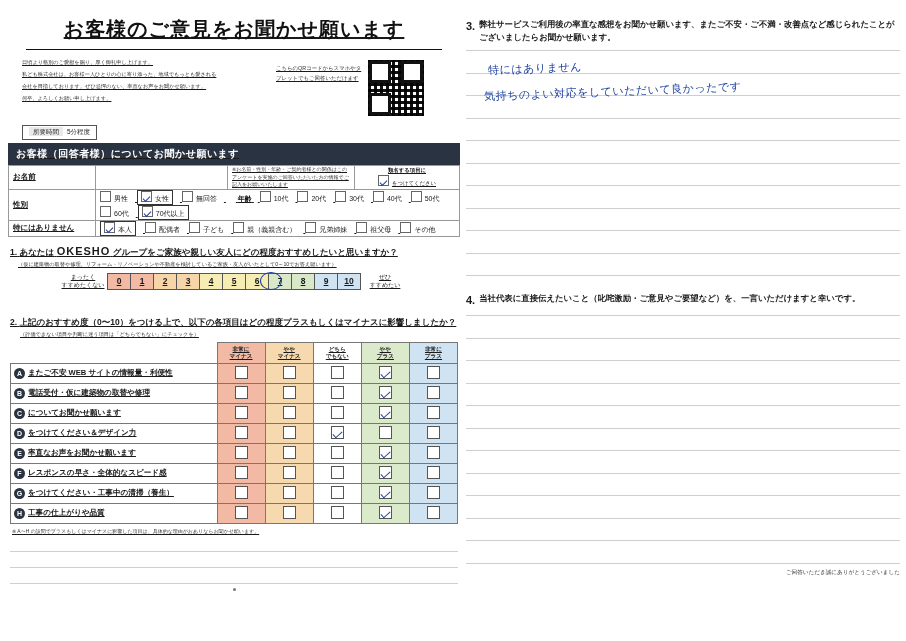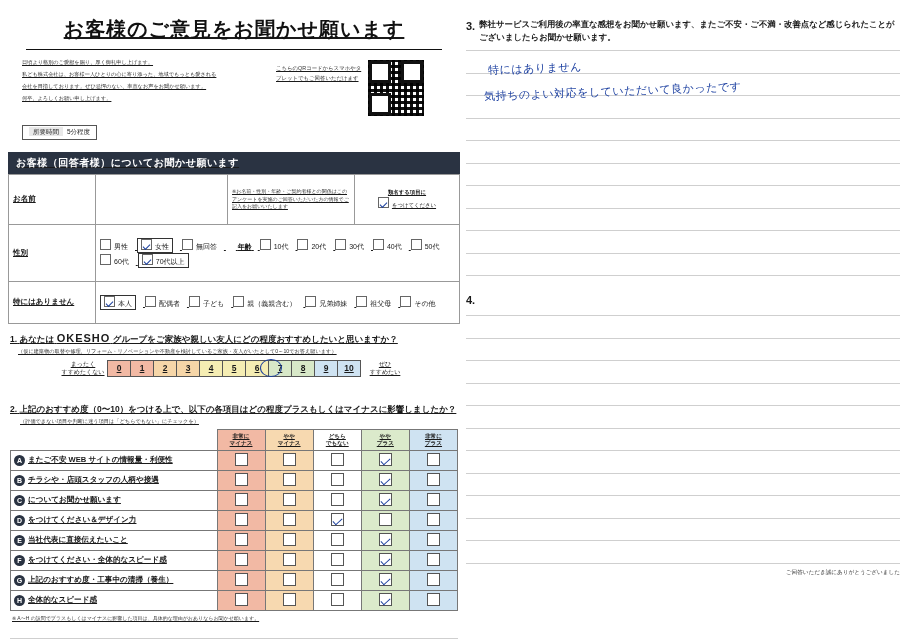--- a/index.html
+++ b/index.html
@@ -32,27 +32,27 @@
   .qr:before,.qr:after{content:"";position:absolute;width:16px;height:16px;border:3px solid #111;background:#fff;}
   .qr:before{left:1px;top:1px;}
   .qr:after{right:1px;top:1px;}
   .qr-bl{position:absolute;left:1px;bottom:1px;width:16px;height:16px;border:3px solid #111;background:#fff;}
   .time-box{margin:7px 0 0 14px;display:inline-block;border:1px solid #555;font-size:6.5px;padding:2px 6px;}
   .time-box .lbl{background:#e9e9e9;padding:1px 4px;margin-right:4px;}
 
   
   .bar{
     background:#2a3342;color:#fff;font-size:10px;font-weight:bold;
-    padding:4px 8px;margin:12px 0 0 0;letter-spacing:.5px;
+    padding:4px 8px;margin:3px 0 0 0;letter-spacing:.5px;
   }
   .bar.blue{background:#2c3b55;}
 
   
   table.grid{border-collapse:collapse;width:100%;font-size:7px;}
-  table.grid td{border:1px solid #999;padding:13px 4px;vertical-align:middle;}
+  table.grid td{border:1px solid #999;padding:0 4px;vertical-align:middle;}
   .rowlabel{width:78px;background:#fff;font-weight:bold;font-size:7.5px;}
   .note-small{font-size:5px;line-height:1.5;color:#333;}
   .chk{display:inline-block;width:9px;height:9px;border:1px solid #666;margin-right:3px;vertical-align:-1px;background:#fff;position:relative;}
   .chk.mark:after{content:"";position:absolute;left:1px;top:4px;width:6px;height:3px;border-left:1.4px solid #1a3f9e;border-bottom:1.4px solid #1a3f9e;transform:rotate(-45deg);}
   .opt{display:inline-block;margin-right:7px;white-space:nowrap;font-size:7px;}
   .opt.boxed{border:1px solid #333;padding:0 3px;}
   .agree-cell{width:96px;font-size:5.4px;background:#fff;text-align:center;line-height:1.4;}
   .agree-head{font-weight:bold;}
   .blank-row{height:20px;}
 
@@ -230,21 +230,21 @@
         </tr>
         <tr>
           <td class="m-label"><span class="badge">A</span><span>またご不安 WEB サイトの情報量・利便性</span></td>
           <td class="h-red"><span class="cell-box"></span></td>
           <td class="h-org"><span class="cell-box"></span></td>
           <td class="h-wht"><span class="cell-box"></span></td>
           <td class="h-grn"><span class="cell-box tick"></span></td>
           <td class="h-blu"><span class="cell-box"></span></td>
         </tr>
         <tr>
-          <td class="m-label"><span class="badge">B</span><span>チラシや・店頭スタッフの人柄や接遇</span></td>
+          <td class="m-label"><span class="badge">B</span><span>電話受付・仮に建築物の取替や修理</span></td>
           <td class="h-red"><span class="cell-box"></span></td>
           <td class="h-org"><span class="cell-box"></span></td>
           <td class="h-wht"><span class="cell-box"></span></td>
           <td class="h-grn"><span class="cell-box tick"></span></td>
           <td class="h-blu"><span class="cell-box"></span></td>
         </tr>
         <tr>
           <td class="m-label"><span class="badge">C</span><span>についてお聞かせ願います</span></td>
           <td class="h-red"><span class="cell-box"></span></td>
           <td class="h-org"><span class="cell-box"></span></td>
@@ -254,45 +254,45 @@
         </tr>
         <tr>
           <td class="m-label"><span class="badge">D</span><span>をつけてください＆デザイン力</span></td>
           <td class="h-red"><span class="cell-box"></span></td>
           <td class="h-org"><span class="cell-box"></span></td>
           <td class="h-wht"><span class="cell-box tick"></span></td>
           <td class="h-grn"><span class="cell-box"></span></td>
           <td class="h-blu"><span class="cell-box"></span></td>
         </tr>
         <tr>
-          <td class="m-label"><span class="badge">E</span><span>当社代表に直接伝えたいこと</span></td>
-          <td class="h-red"><span class="cell-box"></span></td>
-          <td class="h-org"><span class="cell-box"></span></td>
-          <td class="h-wht"><span class="cell-box"></span></td>
-          <td class="h-grn"><span class="cell-box tick"></span></td>
-          <td class="h-blu"><span class="cell-box"></span></td>
-        </tr>
-        <tr>
-          <td class="m-label"><span class="badge">F</span><span>をつけてください・全体的なスピード感</span></td>
-          <td class="h-red"><span class="cell-box"></span></td>
-          <td class="h-org"><span class="cell-box"></span></td>
-          <td class="h-wht"><span class="cell-box"></span></td>
-          <td class="h-grn"><span class="cell-box tick"></span></td>
-          <td class="h-blu"><span class="cell-box"></span></td>
-        </tr>
-        <tr>
-          <td class="m-label"><span class="badge">G</span><span>上記のおすすめ度・工事中の清掃（養生）</span></td>
-          <td class="h-red"><span class="cell-box"></span></td>
-          <td class="h-org"><span class="cell-box"></span></td>
-          <td class="h-wht"><span class="cell-box"></span></td>
-          <td class="h-grn"><span class="cell-box tick"></span></td>
-          <td class="h-blu"><span class="cell-box"></span></td>
-        </tr>
-        <tr>
-          <td class="m-label"><span class="badge">H</span><span>全体的なスピード感</span></td>
+          <td class="m-label"><span class="badge">E</span><span>率直なお声をお聞かせ願います</span></td>
+          <td class="h-red"><span class="cell-box"></span></td>
+          <td class="h-org"><span class="cell-box"></span></td>
+          <td class="h-wht"><span class="cell-box"></span></td>
+          <td class="h-grn"><span class="cell-box tick"></span></td>
+          <td class="h-blu"><span class="cell-box"></span></td>
+        </tr>
+        <tr>
+          <td class="m-label"><span class="badge">F</span><span>レスポンスの早さ・全体的なスピード感</span></td>
+          <td class="h-red"><span class="cell-box"></span></td>
+          <td class="h-org"><span class="cell-box"></span></td>
+          <td class="h-wht"><span class="cell-box"></span></td>
+          <td class="h-grn"><span class="cell-box tick"></span></td>
+          <td class="h-blu"><span class="cell-box"></span></td>
+        </tr>
+        <tr>
+          <td class="m-label"><span class="badge">G</span><span>をつけてください・工事中の清掃（養生）</span></td>
+          <td class="h-red"><span class="cell-box"></span></td>
+          <td class="h-org"><span class="cell-box"></span></td>
+          <td class="h-wht"><span class="cell-box"></span></td>
+          <td class="h-grn"><span class="cell-box tick"></span></td>
+          <td class="h-blu"><span class="cell-box"></span></td>
+        </tr>
+        <tr>
+          <td class="m-label"><span class="badge">H</span><span>工事の仕上がりや品質</span></td>
           <td class="h-red"><span class="cell-box"></span></td>
           <td class="h-org"><span class="cell-box"></span></td>
           <td class="h-wht"><span class="cell-box"></span></td>
           <td class="h-grn"><span class="cell-box tick"></span></td>
           <td class="h-blu"><span class="cell-box"></span></td>
         </tr>
       </tbody>
         </table>
 
       <div class="foot-note">※ A〜H の設問でプラスもしくはマイナスに影響した項目は、具体的な理由がおありならお聞かせ願います。</div>
@@ -322,20 +322,21 @@
       <div></div>
       <div></div>
       <div></div>
       <div></div>
       <span class="hand" style="left:22px;top:10px;">特にはありません</span>
       <span class="hand" style="left:18px;top:33px;">気持ちのよい対応をしていただいて良かったです</span>
     </div>
 
     <div class="rq" style="margin-top:16px;">
       <span class="num">4.</span>
+      <span class="txt">当社代表に直接伝えたいこと（叱咤激励・ご意見やご要望など）を、一言いただけますと幸いです。</span>
     </div>
 
     <div class="ruled">
       <div></div>
       <div></div>
       <div></div>
       <div></div>
       <div></div>
       <div></div>
       <div></div>

